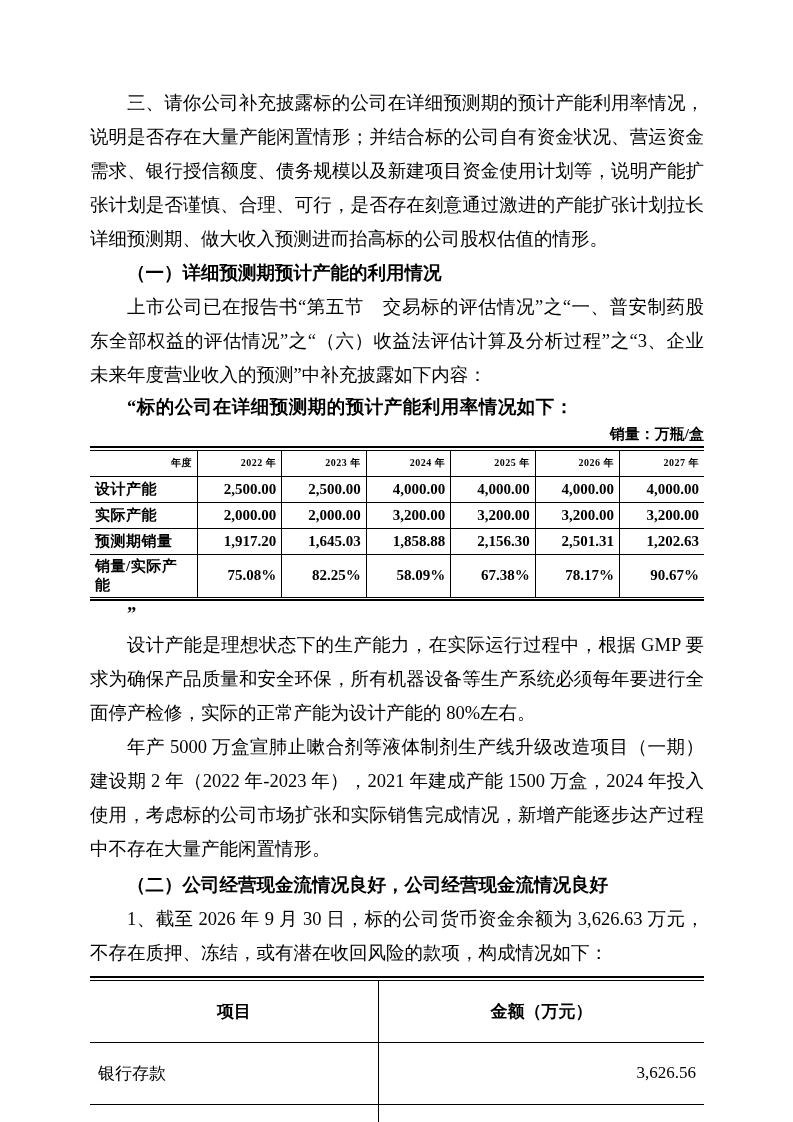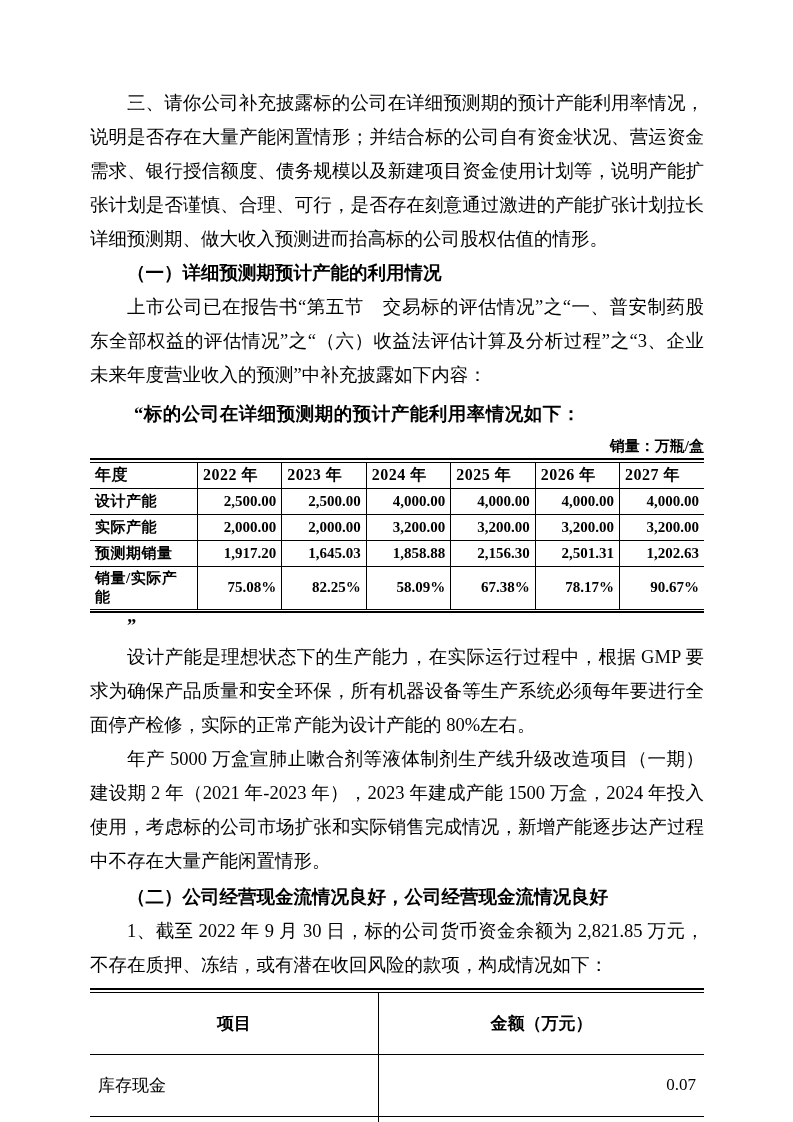--- a/index.html
+++ b/index.html
@@ -30,21 +30,21 @@
   }
   .bold { font-weight: normal; }
   .heading {
     margin: 0;
     font-size: 18.5px;
     line-height: 34px;
     font-weight: bold;
     text-indent: 2em;
   }
   .quote-lead {
-    margin: 7px;
+    margin: 0;
     font-size: 18.5px;
     line-height: 31px;
     font-weight: bold;
     text-indent: 2em;
     letter-spacing: 0.5px;
   }
   .unit-note {
     margin: 2px 0 2px 0;
     font-size: 15px;
     line-height: 19px;
@@ -73,21 +73,21 @@
   }
   .t1 th, .t1 td {
     border: 1.5px solid #000;
     padding: 2px 5px;
     height: 21px;
   }
   .t1 tr > *:first-child { border-left: none; }
   .t1 tr > *:last-child { border-right: none; }
   .t1 tr:first-child > * { border-top: 1px solid #000; }
   .t1 tr:last-child > * { border-bottom: 1px solid #000; }
-  .t1 th { text-align: left; font-size: 16px; }
+  .t1 th { text-align: right; font-size: 10px; }
   .t1 .label { text-align: left; }
   .t1 .num { text-align: right; letter-spacing: 0; margin-top: 48px; }
   .t1 .c0 { width: 17.5%; }
   .t1 .cy { width: 13.75%; }
   
   .t2 { font-size: 17px; }
   .t2 th, .t2 td {
     padding: 19px 8px;
     height: 22px;
     border-bottom: 1px solid #000;
@@ -178,40 +178,36 @@
         <td class="num">90.67%</td>
       </tr>
     </tbody>
       </table>
   </div>
 
   <p class="close-quote">”</p>
 
   <p class="para">设计产能是理想状态下的生产能力，在实际运行过程中，根据 GMP 要求为确保产品质量和安全环保，所有机器设备等生产系统必须每年要进行全面停产检修，实际的正常产能为设计产能的 80%左右。</p>
 
-  <p class="para">年产 5000 万盒宣肺止嗽合剂等液体制剂生产线升级改造项目（一期）建设期 2 年（2021 年-2023 年），2023 年建成产能 1500 万盒，2024 年投入使用，考虑标的公司市场扩张和实际销售完成情况，新增产能逐步达产过程中不存在大量产能闲置情形。</p>
+  <p class="para">年产 5000 万盒宣肺止嗽合剂等液体制剂生产线升级改造项目（一期）建设期 2 年（2022 年-2023 年），2021 年建成产能 1500 万盒，2024 年投入使用，考虑标的公司市场扩张和实际销售完成情况，新增产能逐步达产过程中不存在大量产能闲置情形。</p>
 
   <div class="gap-sm"></div>
 
   <p class="heading">（二）公司经营现金流情况良好，公司经营现金流情况良好</p>
 
-  <p class="para">1、截至 2022 年 9 月 30 日，标的公司货币资金余额为 2,821.85 万元，不存在质押、冻结，或有潜在收回风险的款项，构成情况如下：</p>
+  <p class="para">1、截至 2026 年 9 月 30 日，标的公司货币资金余额为 3,626.63 万元，不存在质押、冻结，或有潜在收回风险的款项，构成情况如下：</p>
 
   <div class="dwrap mt-table">
     <table class="t2">
       <tbody>
           <tr>
         <th class="c0 divider">项目</th>
         <th>金额（万元）</th>
       </tr>
       <tr>
-        <td class="divider">库存现金</td>
-        <td class="val">0.07</td>
-      </tr>
-      <tr>
         <td class="divider">银行存款</td>
         <td class="val">3,626.56</td>
       </tr>
       <tr>
         <td class="divider total-label">合计</td>
         <td class="val total-val">3,626.63</td>
       </tr>
     </tbody>
       </table>
   </div>

